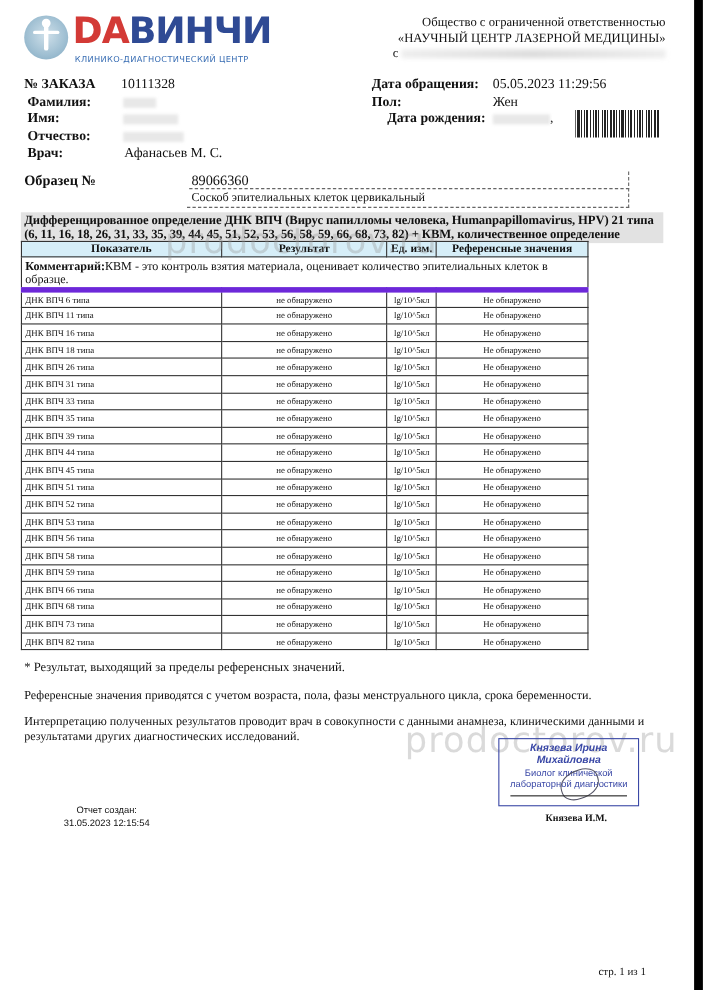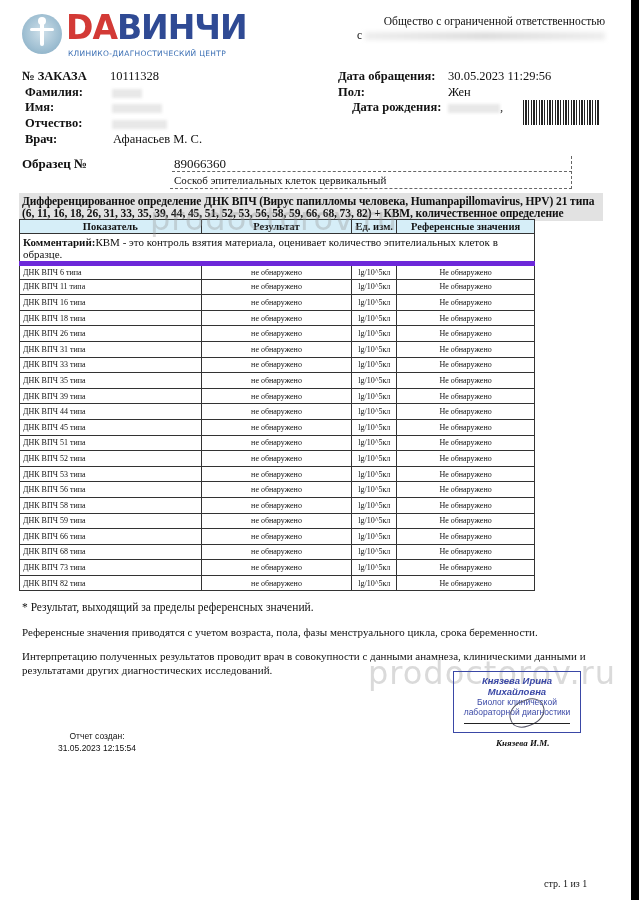--- a/index.html
+++ b/index.html
@@ -51,41 +51,42 @@
 
   .note { position: absolute; left: 22px; font-size: 11.5px; line-height: 14px; }
 
   .created { position: absolute; left: 52px; top: 730px; width: 90px; text-align: center; font-family: "Liberation Sans", sans-serif; font-size: 8.5px; line-height: 12px; }
 
   .stamp { position: absolute; left: 453px; top: 671px; width: 128px; height: 62px; border: 1.5px solid #3a48a6; text-align: center; font-family: "Liberation Sans", sans-serif; color: #3a48a6; }
   .stamp .s1 { font-size: 9.5px; font-weight: bold; margin-top: 3px; font-style: italic; }
   .stamp .s2, .stamp .s3 { font-size: 8.5px; line-height: 10px; }
   .stamp .sig-line { position: absolute; left: 10px; right: 10px; bottom: 8px; border-top: 1px solid #222; }
   .stamp .sig { position: absolute; left: 55px; top: 28px; width: 36px; height: 26px; border: 1.2px solid #556; border-radius: 50% 40% 50% 40%; transform: rotate(-20deg); }
-  .signer { position: absolute; left: 496px; top: 738px; font-size: 9px; font-weight: bold; font-style: italic; }
+  .signer { position: absolute; left: 496px; top: 738px; font-size: 9px; font-weight: bold; }
 
   .page-no { position: absolute; left: 544px; top: 878px; font-size: 10px; }
 </style>
 </head>
 <body>
 
 <div class="edge"></div>
 
 <div class="logo">
   <div class="logo-emblem">
     <div class="head"></div>
       <div class="arms"></div>
       <div class="fig"></div>
   </div>
   <div class="logo-word"><span class="da">DA</span><span class="vinci">ВИНЧИ</span></div>
   <div class="logo-sub">КЛИНИКО-ДИАГНОСТИЧЕСКИЙ ЦЕНТР</div>
 </div>
 
 <div class="org">
   <div class="l1">Общество с ограниченной ответственностью</div>
+  <div class="l2">«НАУЧНЫЙ ЦЕНТР ЛАЗЕРНОЙ МЕДИЦИНЫ»</div>
   <div class="l3"><span>с</span> <span class="blur"></span></div>
 </div>
 
 <div class="info" style="left:22px; top:68px;">
   <span class="lbl">№ ЗАКАЗА</span>
 </div>
 <div class="info" style="left:110px; top:68px;">10111328</div>
 
 <div class="info lbl" style="left:25px; top:84px;">Фамилия:</div>
 <div class="info" style="left:112px; top:84px;"><span class="redacted" style="width:30px;"></span></div>
@@ -93,21 +94,21 @@
 <div class="info lbl" style="left:25px; top:99px;">Имя:</div>
 <div class="info" style="left:112px; top:99px;"><span class="redacted" style="width:50px;"></span></div>
 
 <div class="info lbl" style="left:25px; top:115px;">Отчество:</div>
 <div class="info" style="left:112px; top:115px;"><span class="redacted" style="width:55px;"></span></div>
 
 <div class="info lbl" style="left:25px; top:131px;">Врач:</div>
 <div class="info" style="left:113px; top:131px;">Афанасьев М. С.</div>
 
 <div class="info lbl" style="left:338px; top:68px;">Дата обращения:</div>
-<div class="info" style="left:448px; top:68px;">30.05.2023 11:29:56</div>
+<div class="info" style="left:448px; top:68px;">05.05.2023 11:29:56</div>
 <div class="info lbl" style="left:338px; top:84px;">Пол:</div>
 <div class="info" style="left:448px; top:84px;">Жен</div>
 <div class="info lbl" style="left:352px; top:99px;">Дата рождения:</div>
 <div class="info" style="left:448px; top:99px;"><span class="redacted" style="width:52px;"></span><span>,</span></div>
 <div class="barcode"></div>
 
 <div class="sample lbl">Образец №</div>
 <div class="sample" style="top:172px;margin-top:22px;">Вид биоматериала:</div>
 <div class="sample-val"></div>
 <div class="dash-line"></div>

